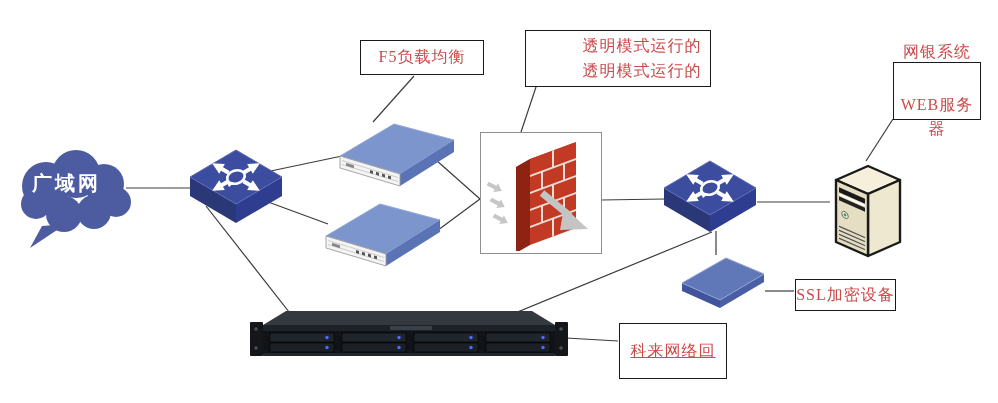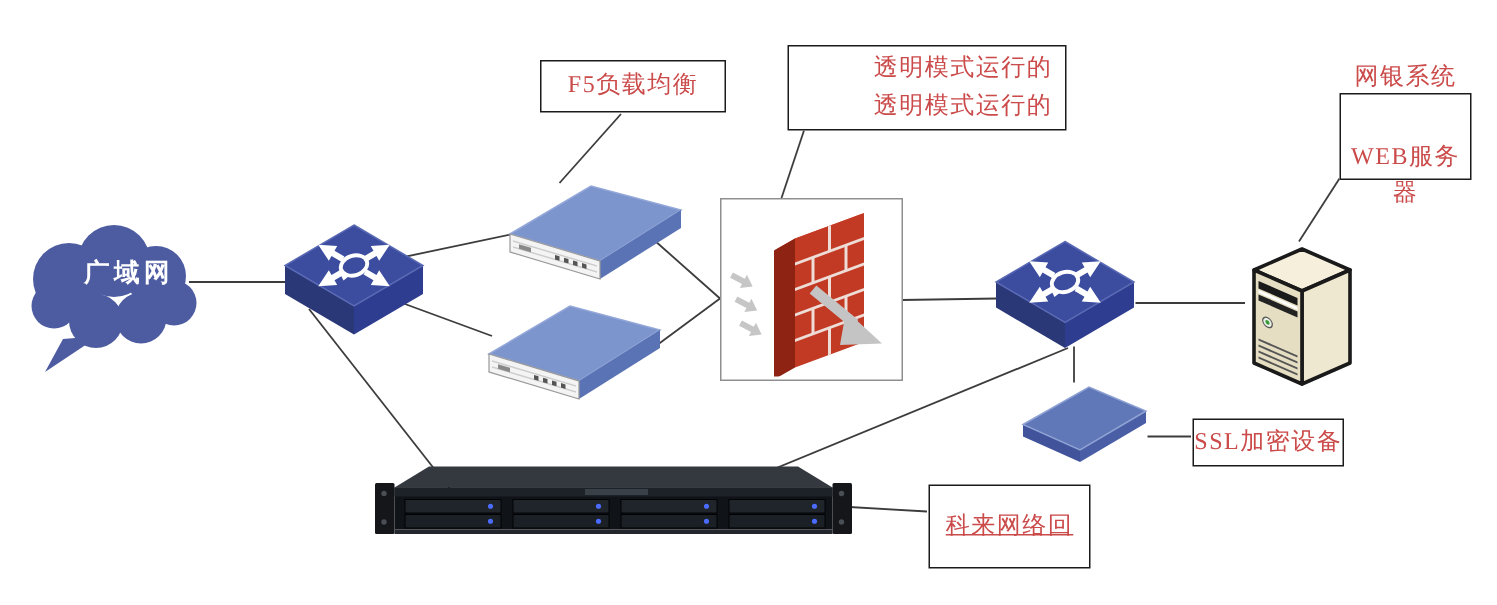--- a/index.html
+++ b/index.html
@@ -5,22 +5,22 @@
   html,body{margin:0;padding:0;background:#fff;}
   #canvas{position:relative;width:998px;height:403px;background:#ffffff;overflow:hidden;
           font-family:"Liberation Sans",sans-serif;}
   .dev{position:absolute;z-index:2;}
   #connectors{position:absolute;left:0;top:0;z-index:1;}
   .label-box{position:absolute;z-index:3;border:1px solid #1a1a1a;background:#fff;
              color:#cb4a4a;font-family:"Liberation Serif",serif;font-size:16px;
              display:flex;flex-direction:column;justify-content:center;align-items:center;
              text-align:center;line-height:1.55;letter-spacing:1px;}
   .fw-box{position:absolute;border:1px solid #8f8f8f;background:#fff;z-index:2;}
-  .cloud-text{position:absolute;z-index:3;color:#ffffff;font-weight:bold;font-size:17px;
-              letter-spacing:3px;text-align:right;font-family:Liberation Mono, monospace;}
+  .cloud-text{position:absolute;z-index:3;color:#ffffff;font-weight:bold;font-size:20px;
+              letter-spacing:3px;text-align:left;font-family:Liberation Mono, monospace;}
 </style>
 </head>
 <body>
 
 <div id="canvas">
 
   <svg id="connectors" width="998" height="403">
     <g stroke="#3c3c3c" stroke-width="1.2" fill="none">
       <line x1="126" y1="188" x2="196" y2="188"></line>
       <line x1="266" y1="172" x2="342" y2="156"></line>

